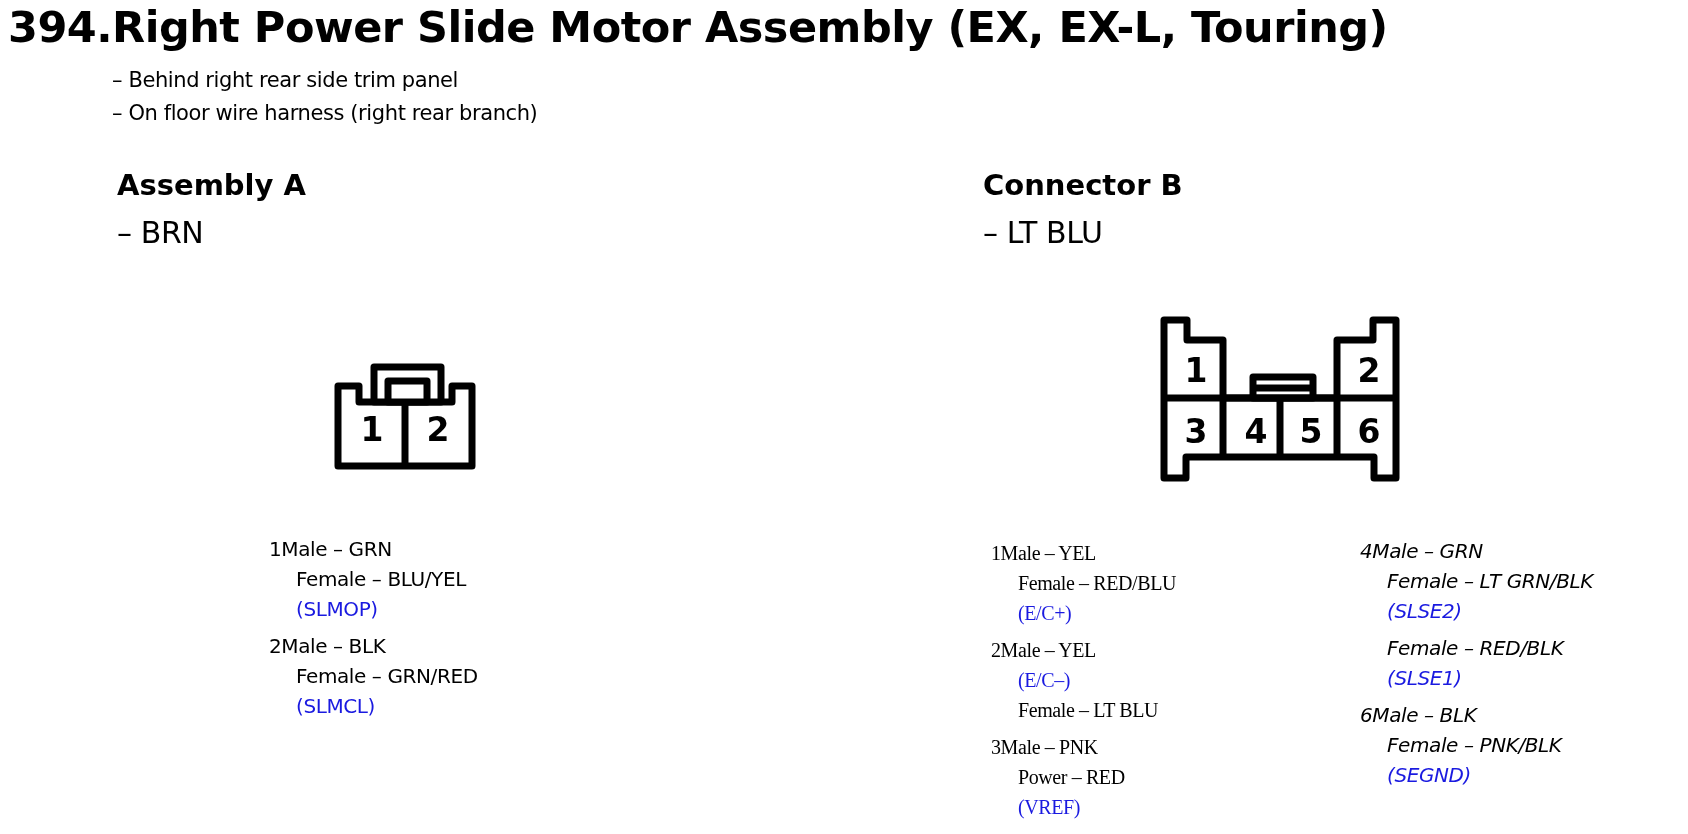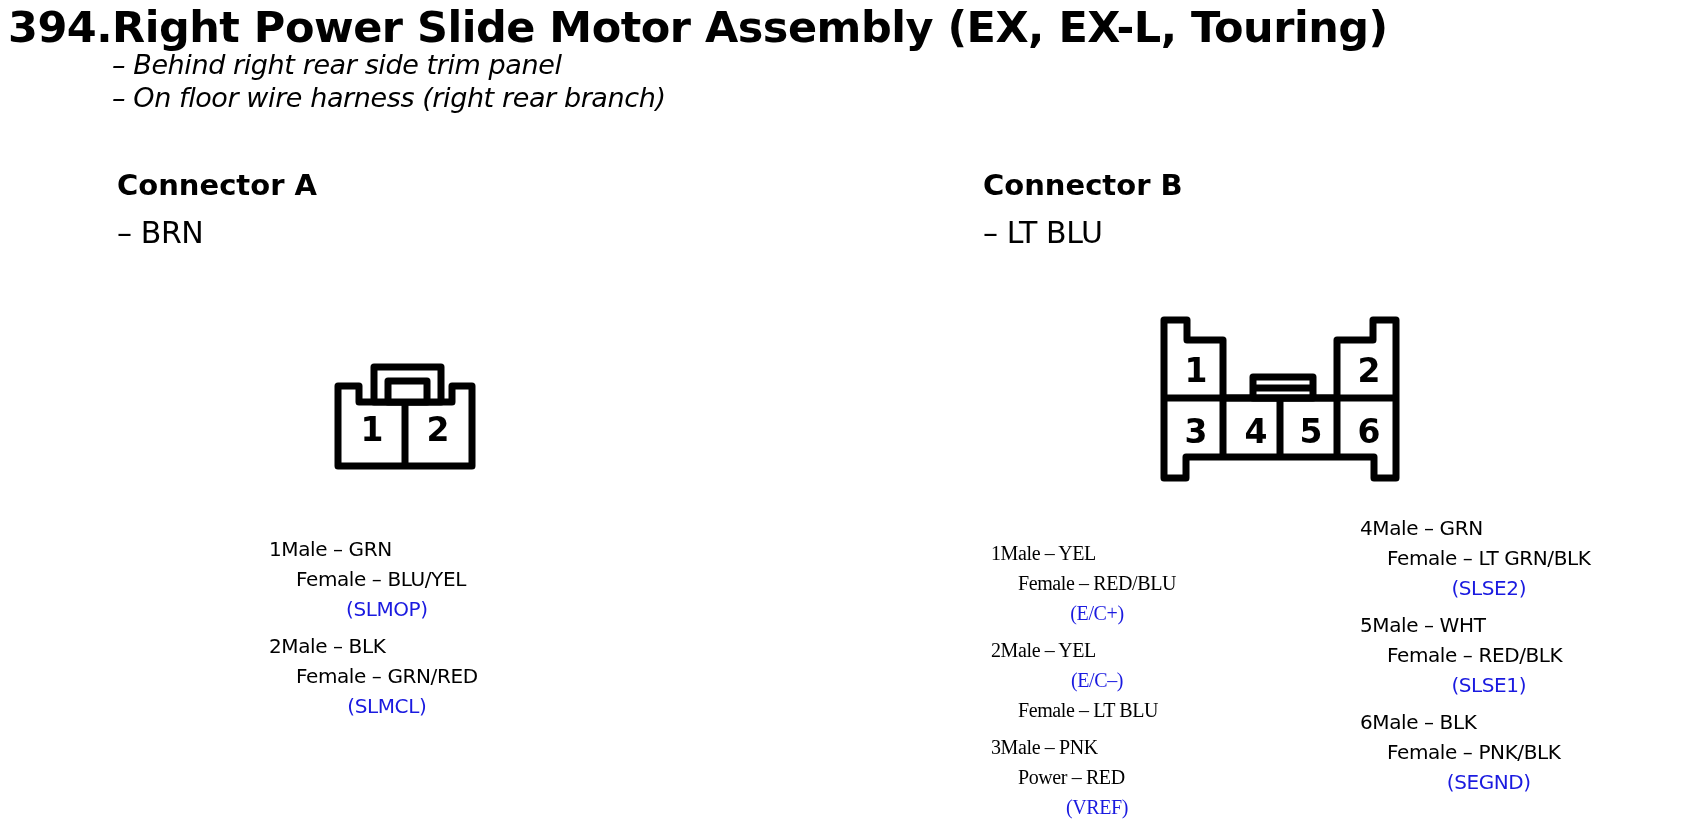--- a/index.html
+++ b/index.html
@@ -17,24 +17,23 @@
     left: 8px;
     top: 2px;
     font-size: 43px;
     font-weight: bold;
     letter-spacing: -0.5px;
     white-space: nowrap;
   }
   .notes {
     position: absolute;
     left: 112px;
-    top: 48px;
-    font-size: 27px;
+    top: 64px;
+    font-size: 21px;
     letter-spacing: -0.4px;
-    font-style: italic;
   }
   .notes .note-line { height: 33px; line-height: 33px; white-space: nowrap; }
   .conn-heading {
     position: absolute;
     top: 168px;
     font-size: 29px;
     font-weight: bold;
     white-space: nowrap;
   }
   .conn-colornote {
@@ -45,45 +44,45 @@
     white-space: nowrap;
   }
   .heading-a, .colornote-a { left: 117px; }
   .heading-b, .colornote-b { left: 983px; }
   .diagram { position: absolute; }
   .diagram-a { left: 330px; top: 350px; }
   .diagram-b { left: 1155px; top: 312px; }
   .pin-list { position: absolute; font-size: 20px; letter-spacing: -0.4px; }
   .pin-list-a  { left: 269px;  top: 534px; }
   .pin-list-b1 { left: 991px;  top: 538px; font-family: Liberation Serif, serif; }
-  .pin-list-b2 { left: 1360px; top: 513px; }
+  .pin-list-b2 { left: 1360px; top: 536px; font-style: italic; }
   .pin-group { margin-bottom: 7px; }
   .pin-line { height: 30px; line-height: 30px; white-space: nowrap; }
   .pin-line.indent { padding-left: 27px; }
-  .pin-line.signal { color: var(--signal, #1a1ae0); text-align: center; }
+  .pin-line.signal { color: var(--signal, #1a1ae0); }
   svg text {
     font-family: "DejaVu Sans", "Liberation Sans", sans-serif;
     font-weight: bold;
     font-size: 33px;
     fill: #000000;
   }
 </style>
 </head>
 <body>
 
 <div class="page">
 
   <div class="title">394.Right Power Slide Motor Assembly (EX, EX-L, Touring)</div>
 
   <div class="notes">
     <div class="note-line">– Behind right rear side trim panel</div>
     <div class="note-line">– On floor wire harness (right rear branch)</div>
   </div>
 
-  <div class="conn-heading heading-a">Connector A</div>
+  <div class="conn-heading heading-a">Assembly A</div>
   <div class="conn-colornote colornote-a">– BRN</div>
 
   <div class="conn-heading heading-b">Connector B</div>
   <div class="conn-colornote colornote-b">– LT BLU</div>
 
   <svg class="diagram diagram-a" width="160" height="125" viewBox="330 350 160 125">
     <g stroke="#000000" stroke-width="7" stroke-linejoin="round" fill="#ffffff">
       <path d="M338,466 L338,386 L359,386 L359,402 L452,402 L452,386 L472,386 L472,466 Z"></path>
       <path d="M374,402 L374,367 L441,367 L441,402 Z"></path>
       <path d="M388,402 L388,381 L427,381 L427,402 Z"></path>
@@ -142,21 +141,20 @@
     </div>
   </div>
 
   <div class="pin-list pin-list-b2">
     <div class="pin-group">
       <div class="pin-line"><span>4</span><span>Male – GRN</span></div>
       <div class="pin-line indent">Female – LT GRN/BLK</div>
       <div class="pin-line indent signal">(SLSE2)</div>
     </div>
     <div class="pin-group">
-      <div class="pin-line"><span>5</span><span>Male – WHT</span></div>
       <div class="pin-line indent">Female – RED/BLK</div>
       <div class="pin-line indent signal">(SLSE1)</div>
     </div>
     <div class="pin-group">
       <div class="pin-line"><span>6</span><span>Male – BLK</span></div>
       <div class="pin-line indent">Female – PNK/BLK</div>
       <div class="pin-line indent signal">(SEGND)</div>
     </div>
   </div>
 

